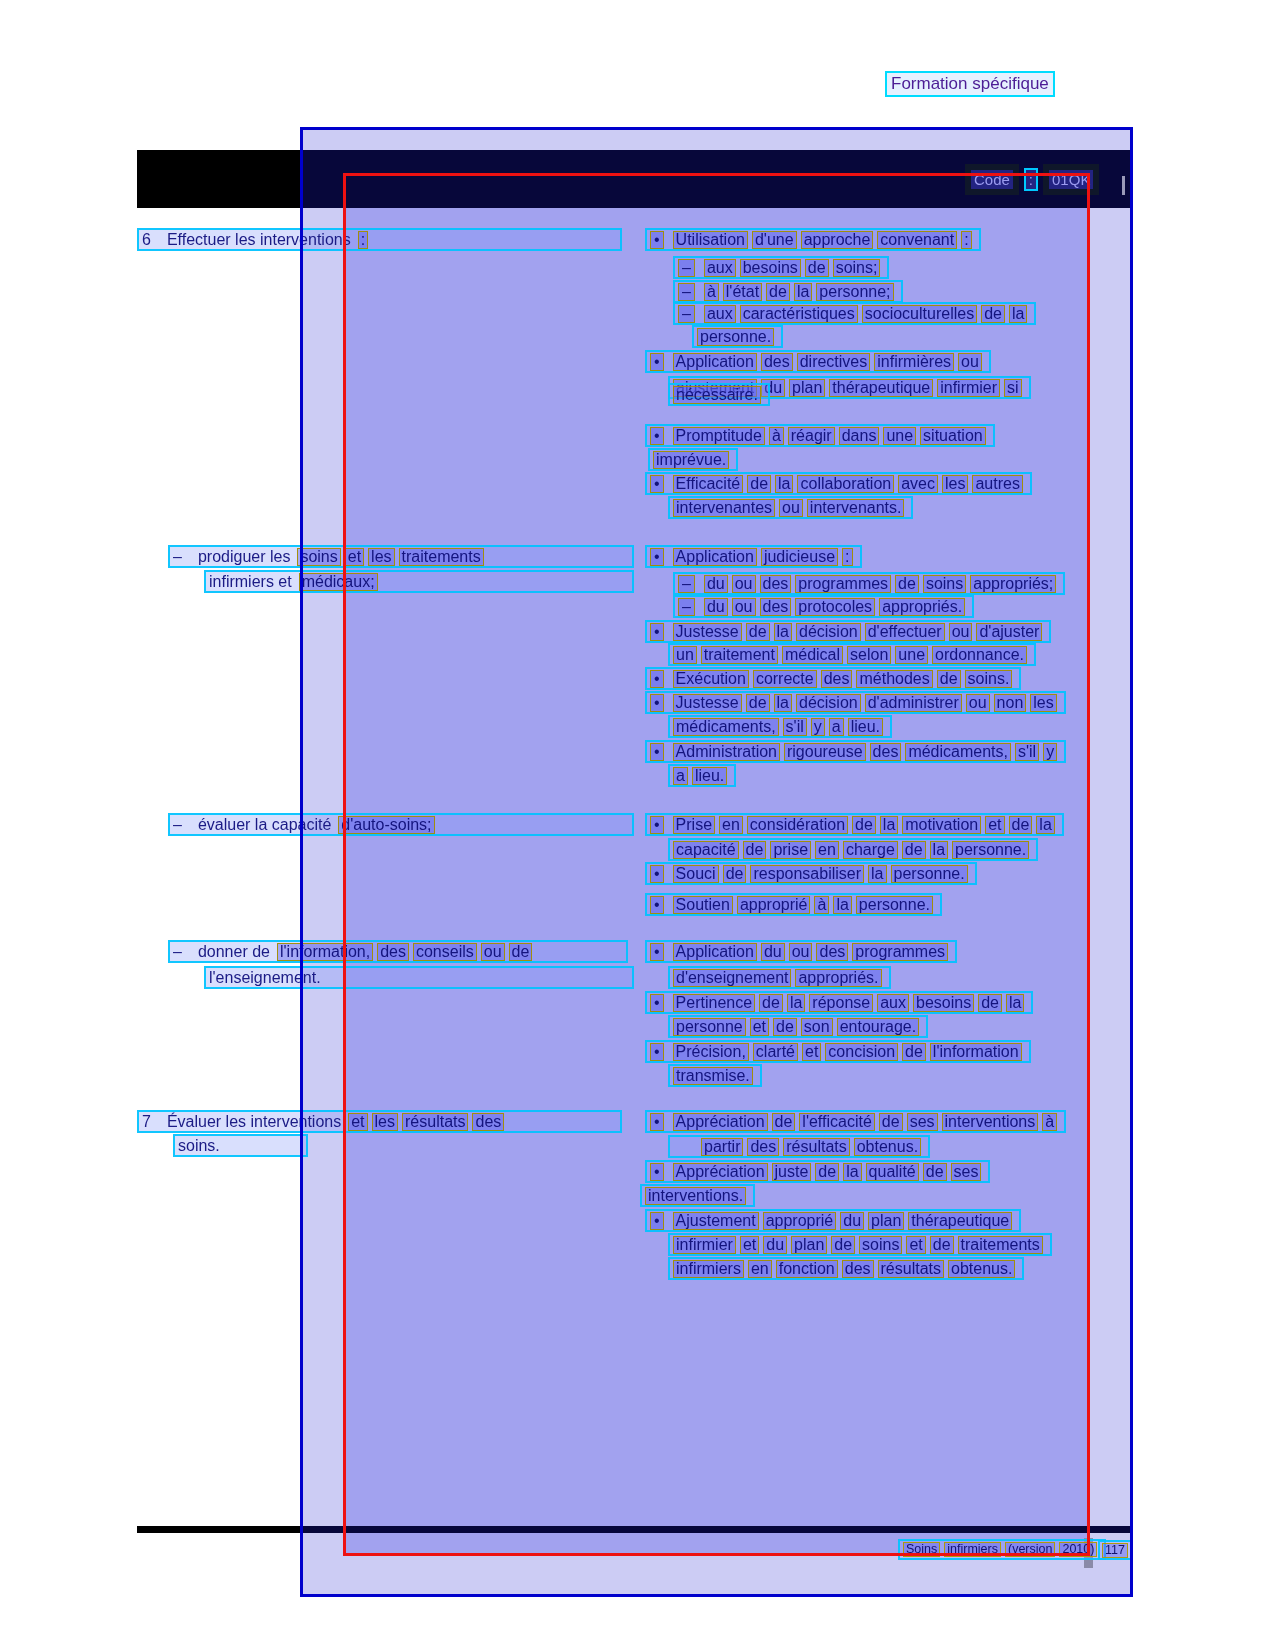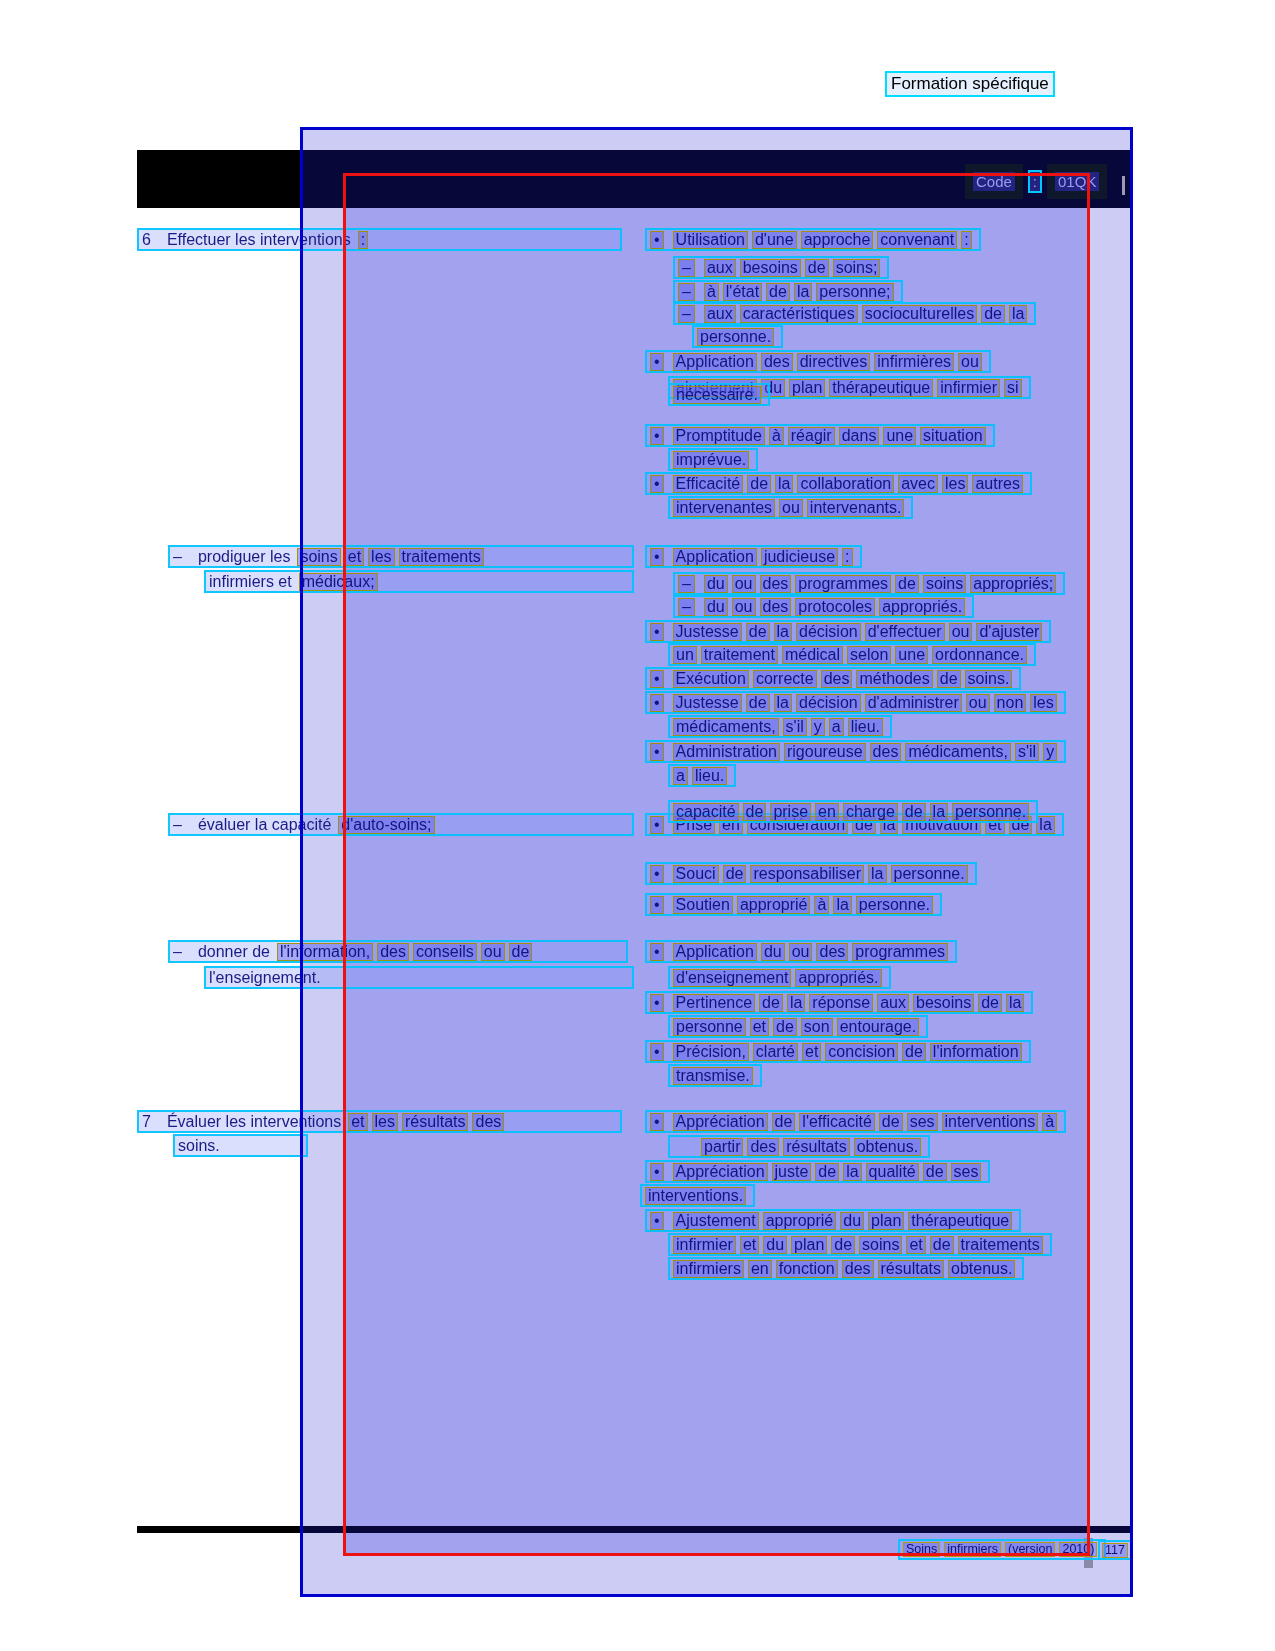--- a/index.html
+++ b/index.html
@@ -26,27 +26,27 @@
       padding:0 3px;z-index:5;font-size:16px;color:#1b1b85;}
   .ln .p{margin-right:7px;color:#1b1b85;}
   .ln .m{margin-right:16px;color:#1b1b85;}
   .ln .w{display:inline-block;background:rgba(88,88,235,.40);border:1px solid rgba(162,142,0,.95);
          color:#14147e;padding:0 2px;margin-right:4px;line-height:16px;}
   .ln .mw{display:inline-block;background:rgba(88,88,235,.45);border:1px solid rgba(162,142,0,.95);
           color:#14147e;padding:0 3px;margin-right:9px;line-height:16px;}
   
   .titlebox{position:absolute;left:885px;top:71px;height:26px;display:inline-flex;align-items:center;
             border:2px solid #00dcff;background:rgba(214,232,255,.62);box-sizing:border-box;padding:0 4px;
-            font-size:17px;color:#000000;z-index:5;white-space:nowrap;}
+            font-size:17px;color:#4c1d95;z-index:5;white-space:nowrap;}
   
   .codeline{position:absolute;left:965px;top:164px;display:inline-flex;align-items:center;z-index:5;
             font-size:15px;white-space:nowrap;}
   .ctok{display:inline-block;color:#9b9bf0;background:rgba(70,70,220,.45);padding:0 3px;margin-right:5px;
         line-height:19px;}
-  .ctok.y{border:8px solid #0f172a;}
+  .ctok.y{border:6px solid #0f172a;}
   .ctok.c{border:2px solid #00c8ff;}
   
   .footline{position:absolute;left:898px;top:1539px;height:21px;display:inline-flex;align-items:center;
             border:2px solid rgba(0,195,255,.92);background:rgba(140,160,255,.28);box-sizing:border-box;
             padding:0 3px;font-size:12.5px;z-index:7;white-space:nowrap;}
   .footline .fw{display:inline-block;background:rgba(85,85,235,.35);border:1px solid rgba(175,155,0,.95);
                 color:#12126e;padding:0 2px;margin-right:4px;line-height:13px;}
   .pagenum{position:absolute;left:1098px;top:1540px;height:20px;display:inline-flex;align-items:center;
            border:2px solid rgba(0,195,255,.92);background:rgba(140,160,255,.28);box-sizing:border-box;
            padding:0 2px;font-size:12.5px;z-index:7;}
@@ -138,21 +138,21 @@
       </div>
       <div class="ln" style="left: 645px; top: 424px;">
         <span class="mw">•</span>
         <span class="w">Promptitude</span>
         <span class="w">à</span>
         <span class="w">réagir</span>
         <span class="w">dans</span>
         <span class="w">une</span>
         <span class="w">situation</span>
       </div>
-      <div class="ln" style="left: 668px; top: 448px; justify-content: center;">
+      <div class="ln" style="left: 648px; top: 448px; justify-content: center;">
         <span class="w">imprévue.</span>
       </div>
       <div class="ln" style="left: 645px; top: 472px;">
         <span class="mw">•</span>
         <span class="w">Efficacité</span>
         <span class="w">de</span>
         <span class="w">la</span>
         <span class="w">collaboration</span>
         <span class="w">avec</span>
         <span class="w">les</span>
@@ -267,21 +267,21 @@
         <span class="w">Prise</span>
         <span class="w">en</span>
         <span class="w">considération</span>
         <span class="w">de</span>
         <span class="w">la</span>
         <span class="w">motivation</span>
         <span class="w">et</span>
         <span class="w">de</span>
         <span class="w">la</span>
       </div>
-      <div class="ln" style="left: 668px; top: 800px; align-items: center;">
+      <div class="ln" style="left: 668px; top: 838px; align-items: center;">
         <span class="w">capacité</span>
         <span class="w">de</span>
         <span class="w">prise</span>
         <span class="w">en</span>
         <span class="w">charge</span>
         <span class="w">de</span>
         <span class="w">la</span>
         <span class="w">personne.</span>
       </div>
       <div class="ln" style="left: 645px; top: 862px;">

